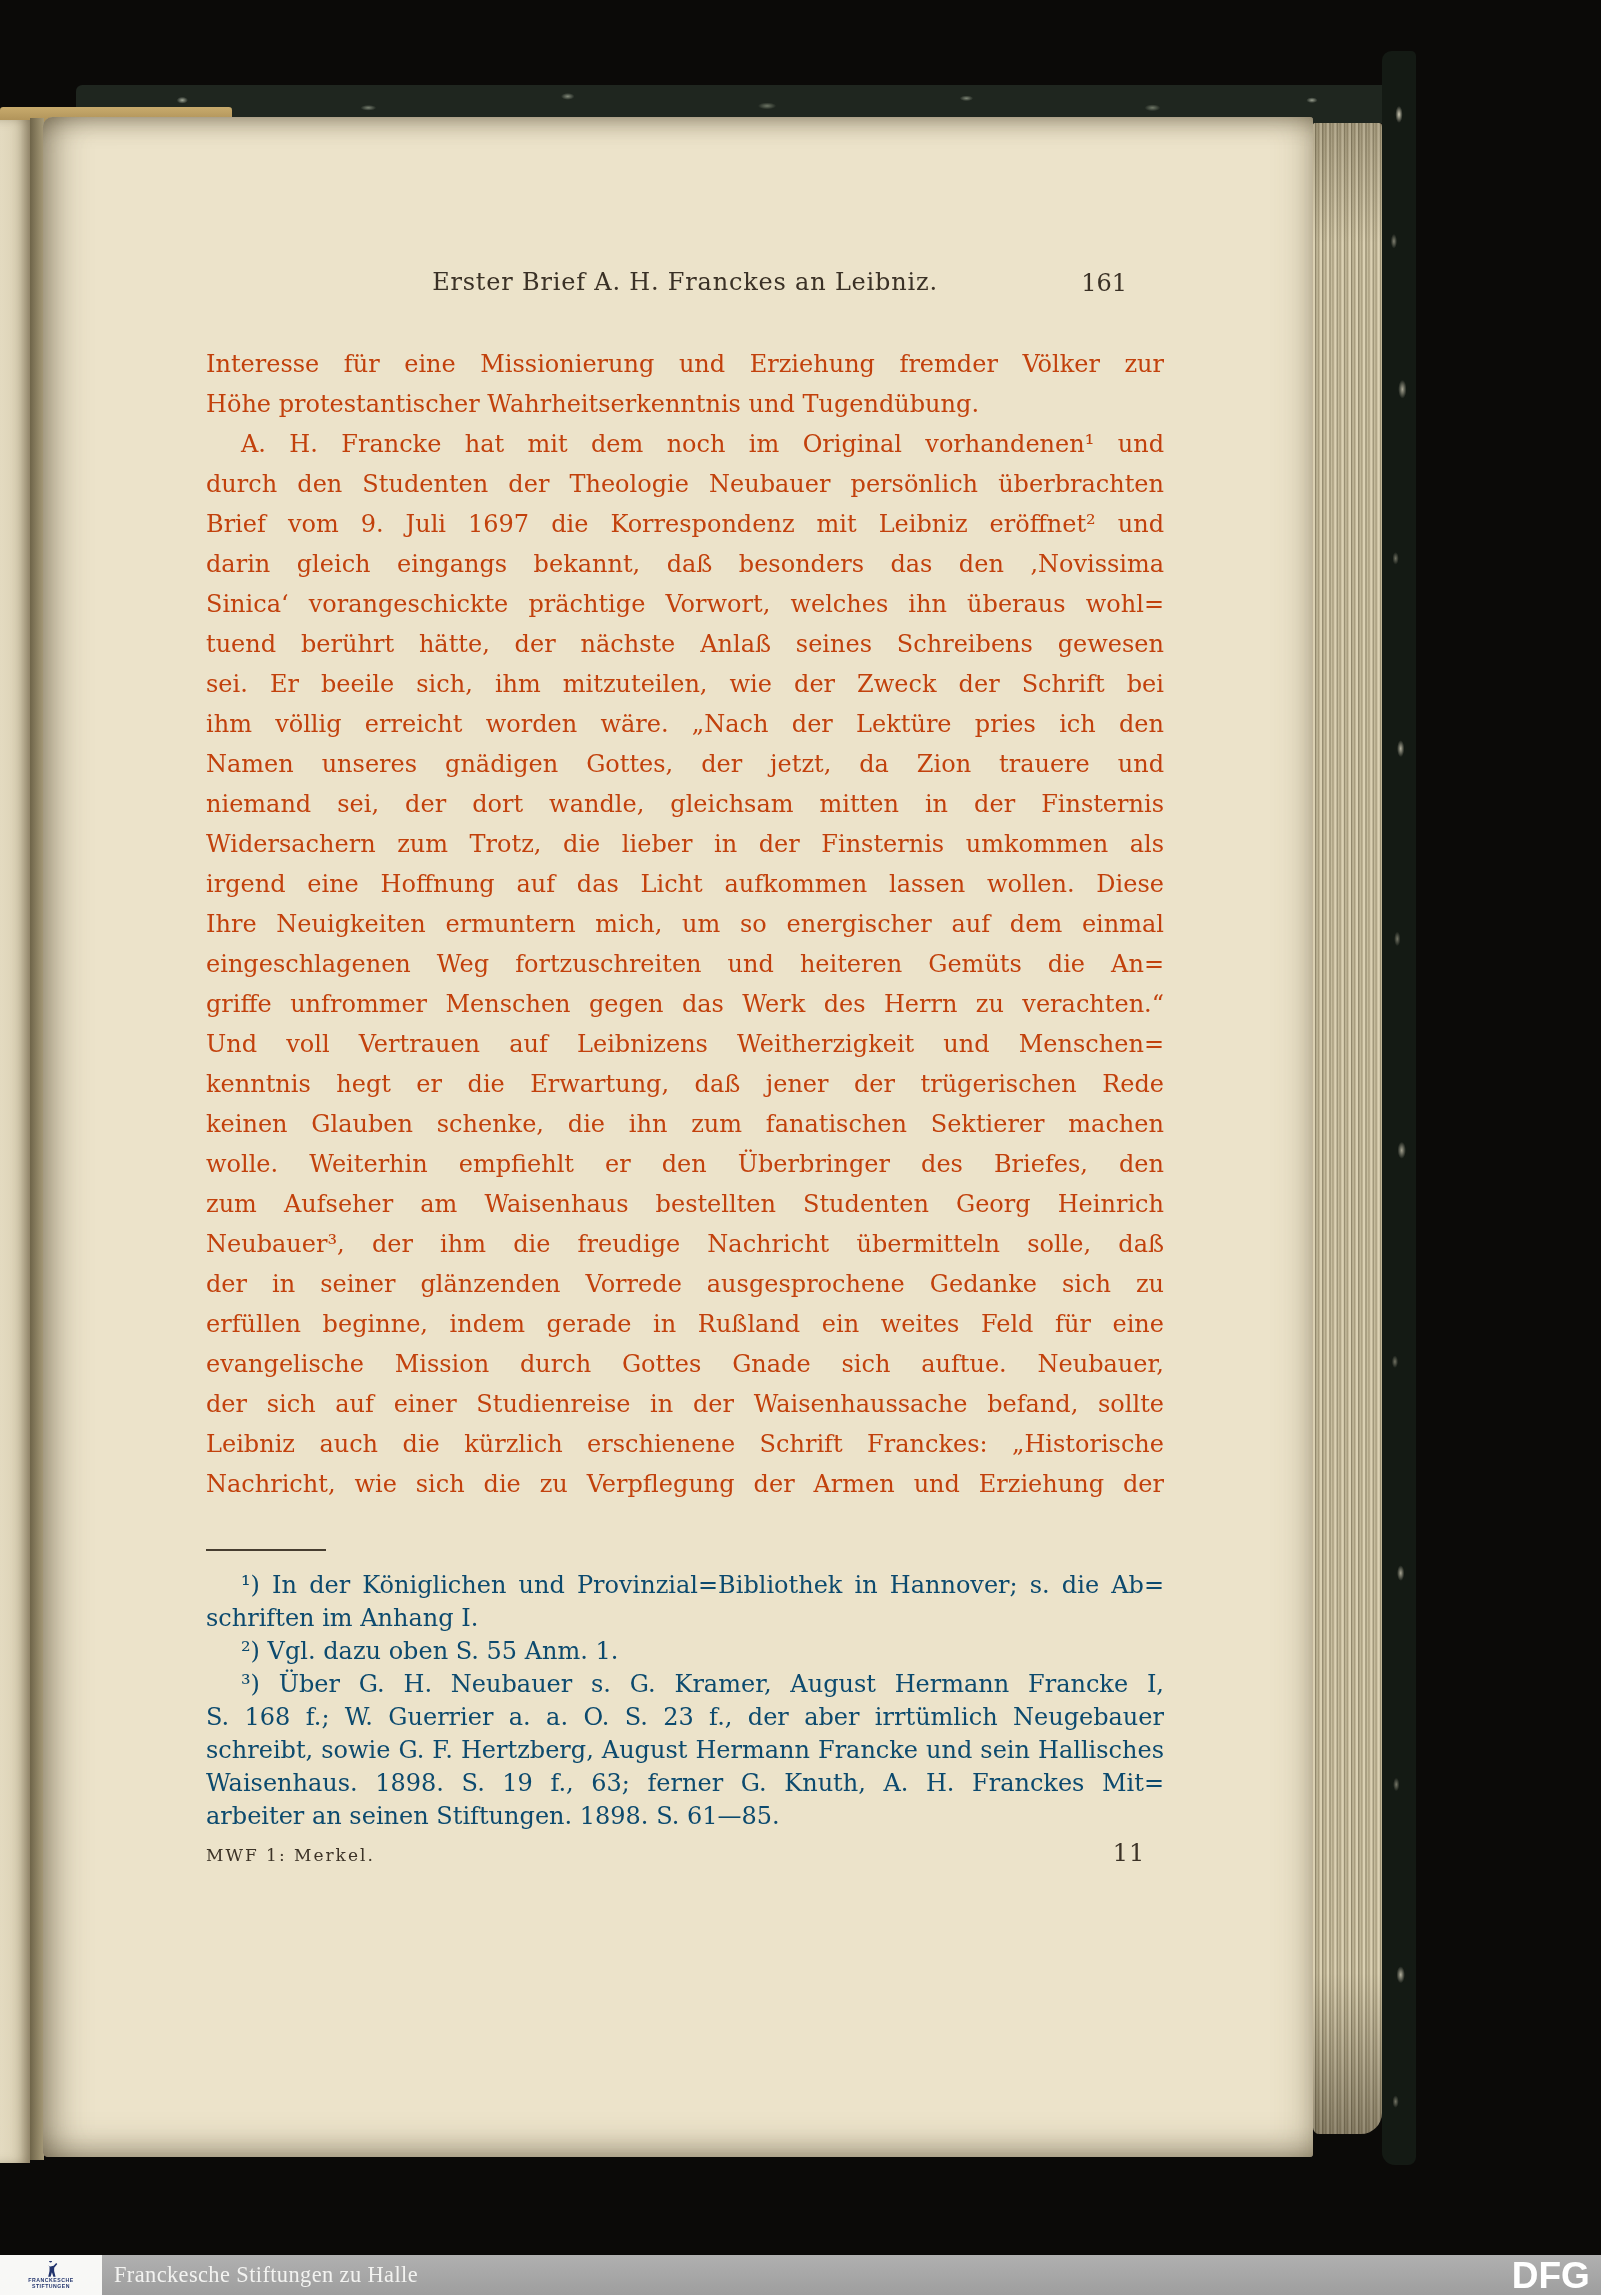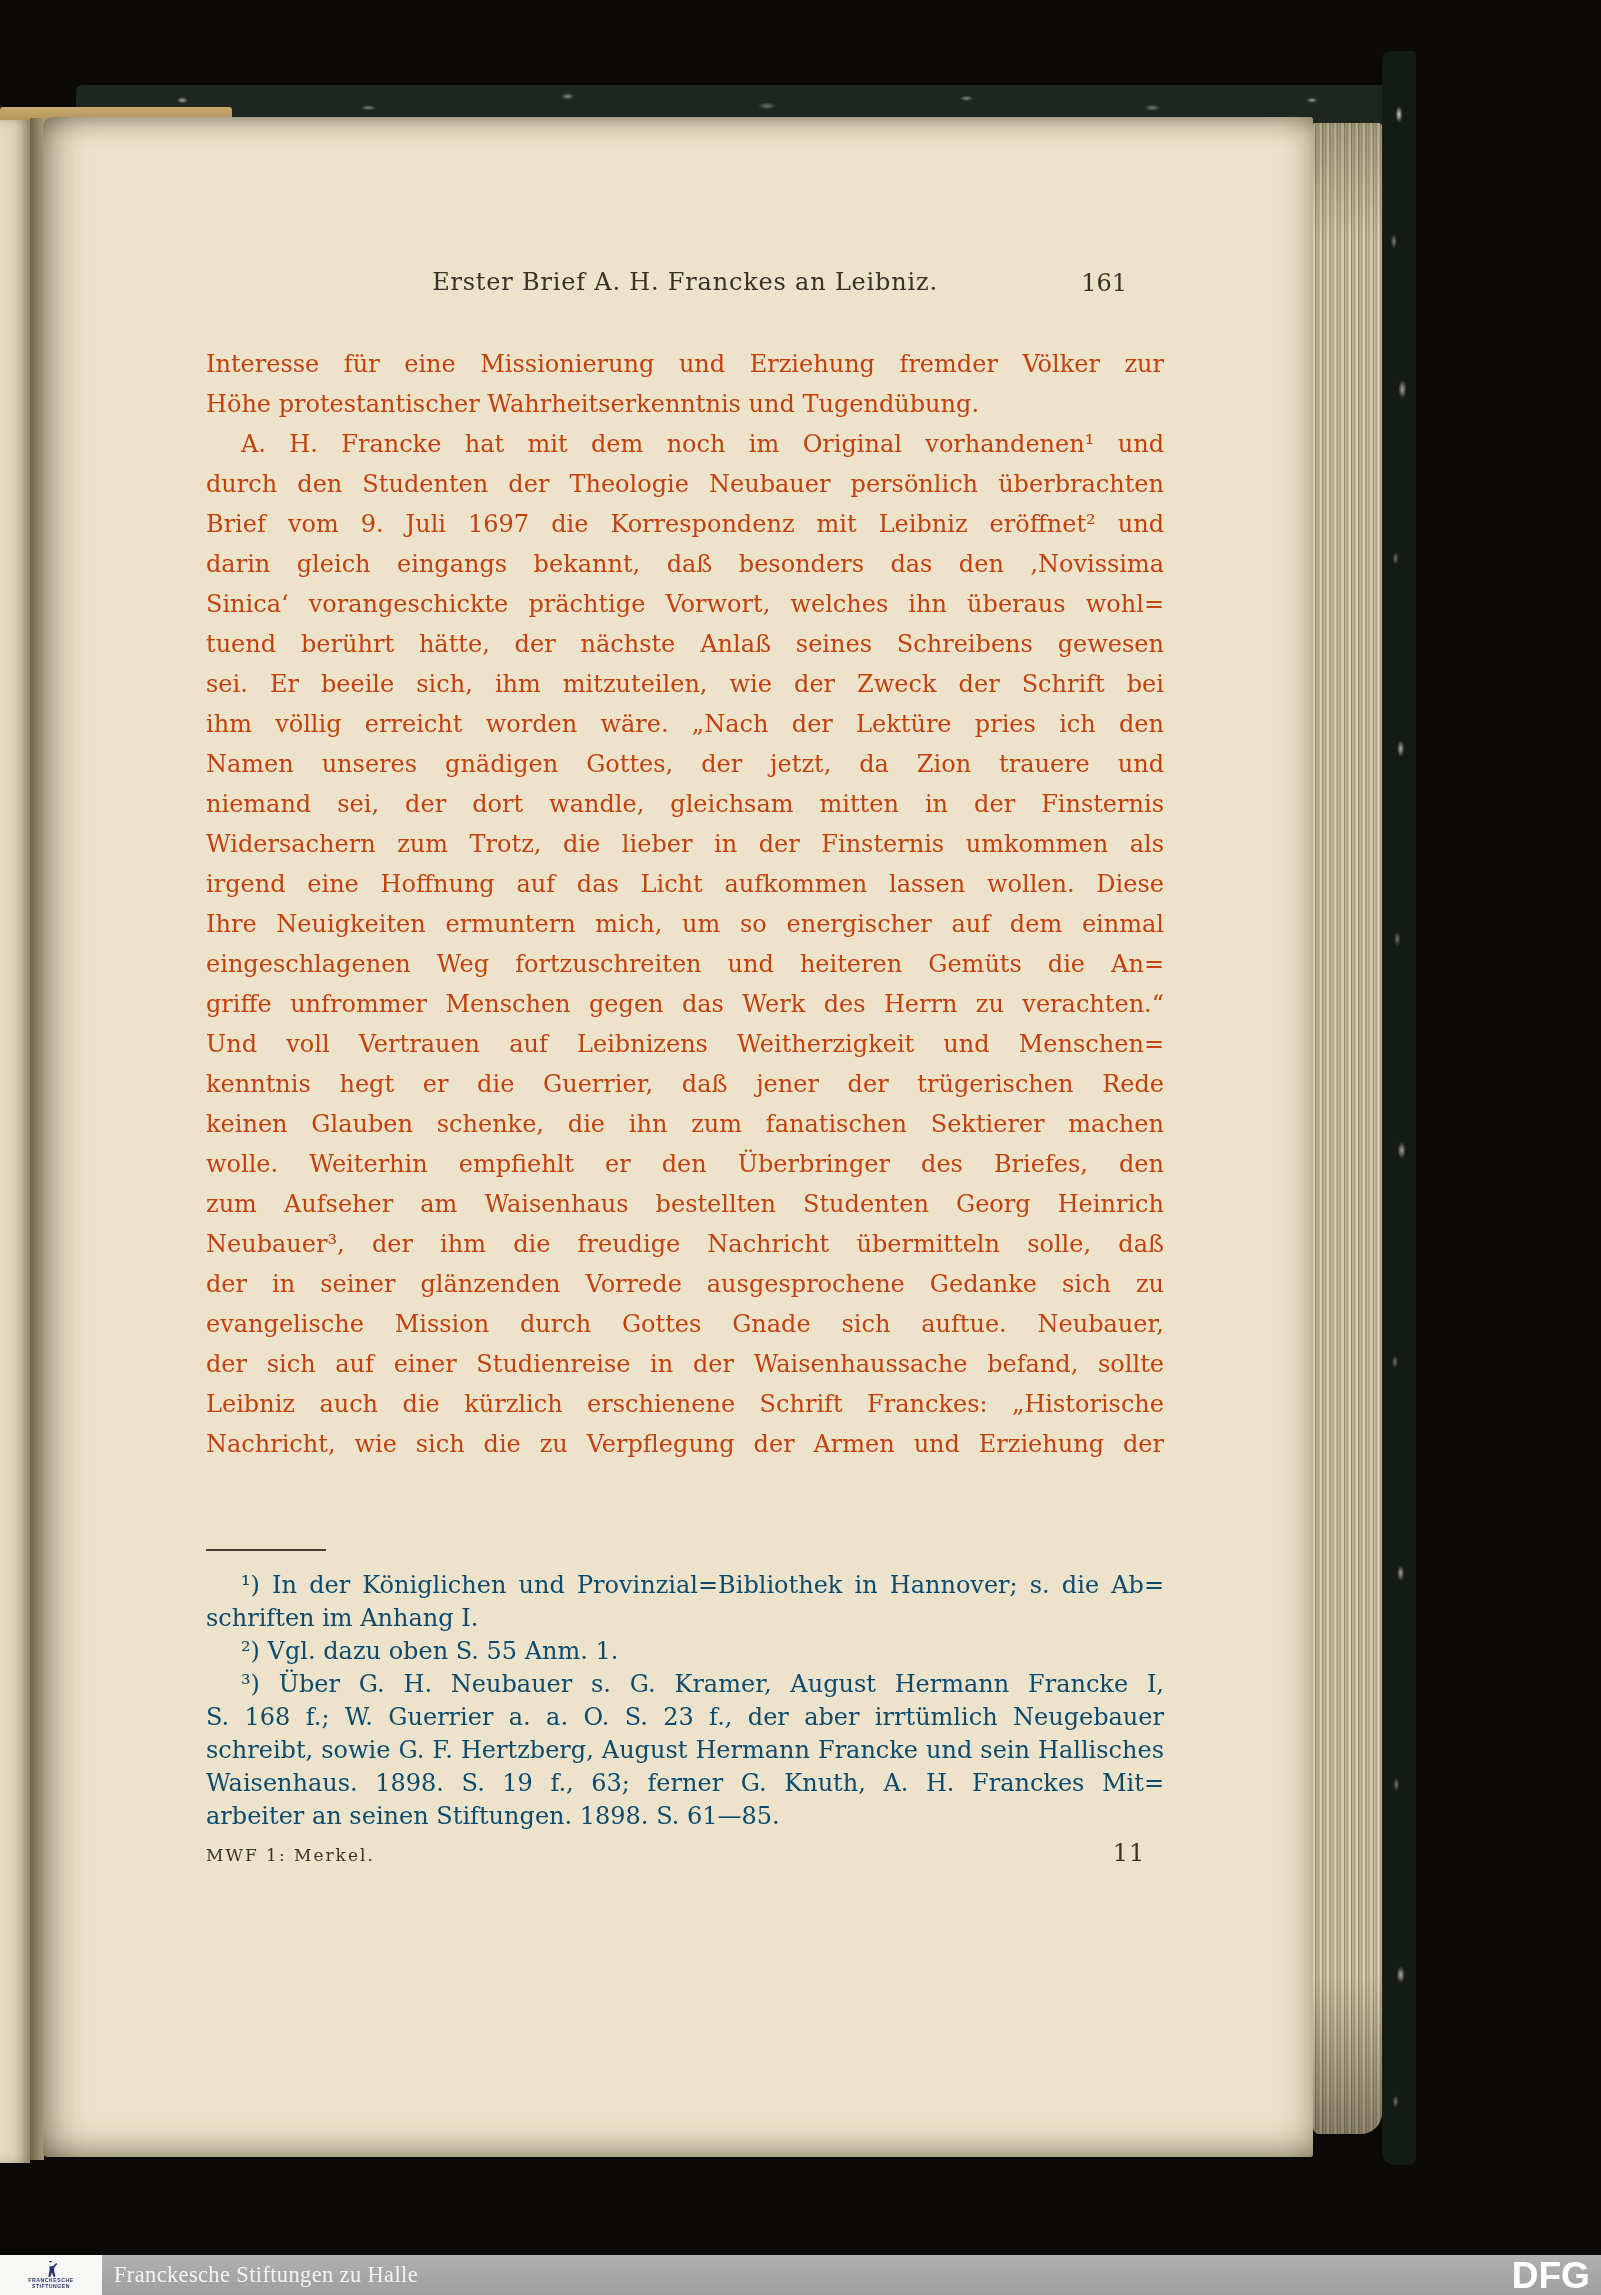--- a/index.html
+++ b/index.html
@@ -155,26 +155,27 @@
         <div class="line">sei. Er beeile sich, ihm mitzuteilen, wie der Zweck der Schrift bei</div>
         <div class="line">ihm völlig erreicht worden wäre. „Nach der Lektüre pries ich den</div>
         <div class="line">Namen unseres gnädigen Gottes, der jetzt, da Zion trauere und</div>
         <div class="line">niemand sei, der dort wandle, gleichsam mitten in der Finsternis</div>
         <div class="line">Widersachern zum Trotz, die lieber in der Finsternis umkommen als</div>
         <div class="line">irgend eine Hoffnung auf das Licht aufkommen lassen wollen. Diese</div>
         <div class="line">Ihre Neuigkeiten ermuntern mich, um so energischer auf dem einmal</div>
         <div class="line">eingeschlagenen Weg fortzuschreiten und heiteren Gemüts die An=</div>
         <div class="line">griffe unfrommer Menschen gegen das Werk des Herrn zu verachten.“</div>
         <div class="line">Und voll Vertrauen auf Leibnizens Weitherzigkeit und Menschen=</div>
-        <div class="line">kenntnis hegt er die Guerrier, daß jener der trügerischen Rede</div>
+        <div class="line">kenntnis hegt er die Erwartung, daß jener der trügerischen Rede</div>
         <div class="line">keinen Glauben schenke, die ihn zum fanatischen Sektierer machen</div>
         <div class="line">wolle. Weiterhin empfiehlt er den Überbringer des Briefes, den</div>
         <div class="line">zum Aufseher am Waisenhaus bestellten Studenten Georg Heinrich</div>
         <div class="line">Neubauer³, der ihm die freudige Nachricht übermitteln solle, daß</div>
         <div class="line">der in seiner glänzenden Vorrede ausgesprochene Gedanke sich zu</div>
+        <div class="line">erfüllen beginne, indem gerade in Rußland ein weites Feld für eine</div>
         <div class="line">evangelische Mission durch Gottes Gnade sich auftue. Neubauer,</div>
         <div class="line">der sich auf einer Studienreise in der Waisenhaussache befand, sollte</div>
         <div class="line">Leibniz auch die kürzlich erschienene Schrift Franckes: „Historische</div>
         <div class="line">Nachricht, wie sich die zu Verpflegung der Armen und Erziehung der</div>
       </div>
 
     <div class="fn-rule"></div>
 
     <div class="footnotes">
         <div class="line indent">¹) In der Königlichen und Provinzial=Bibliothek in Hannover; s. die Ab=</div>

